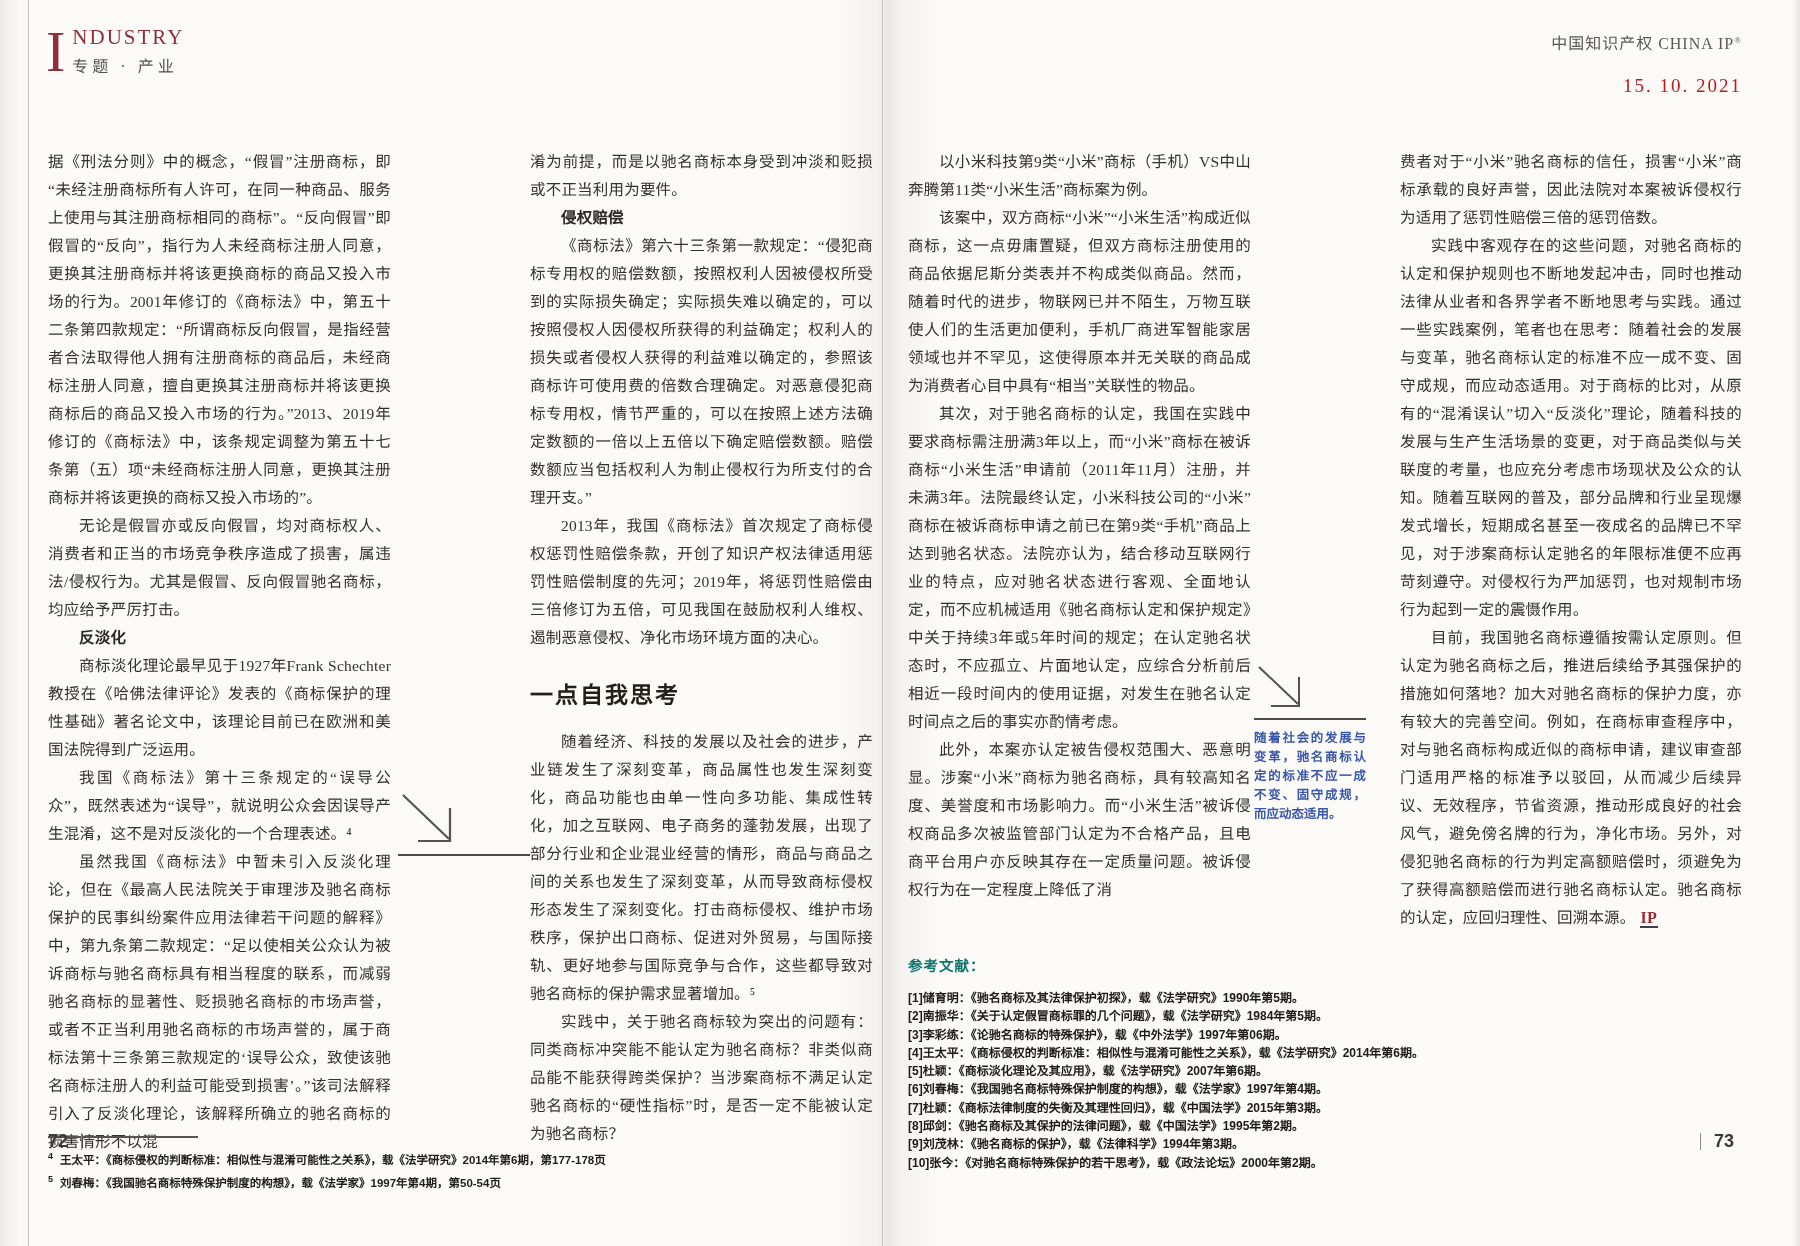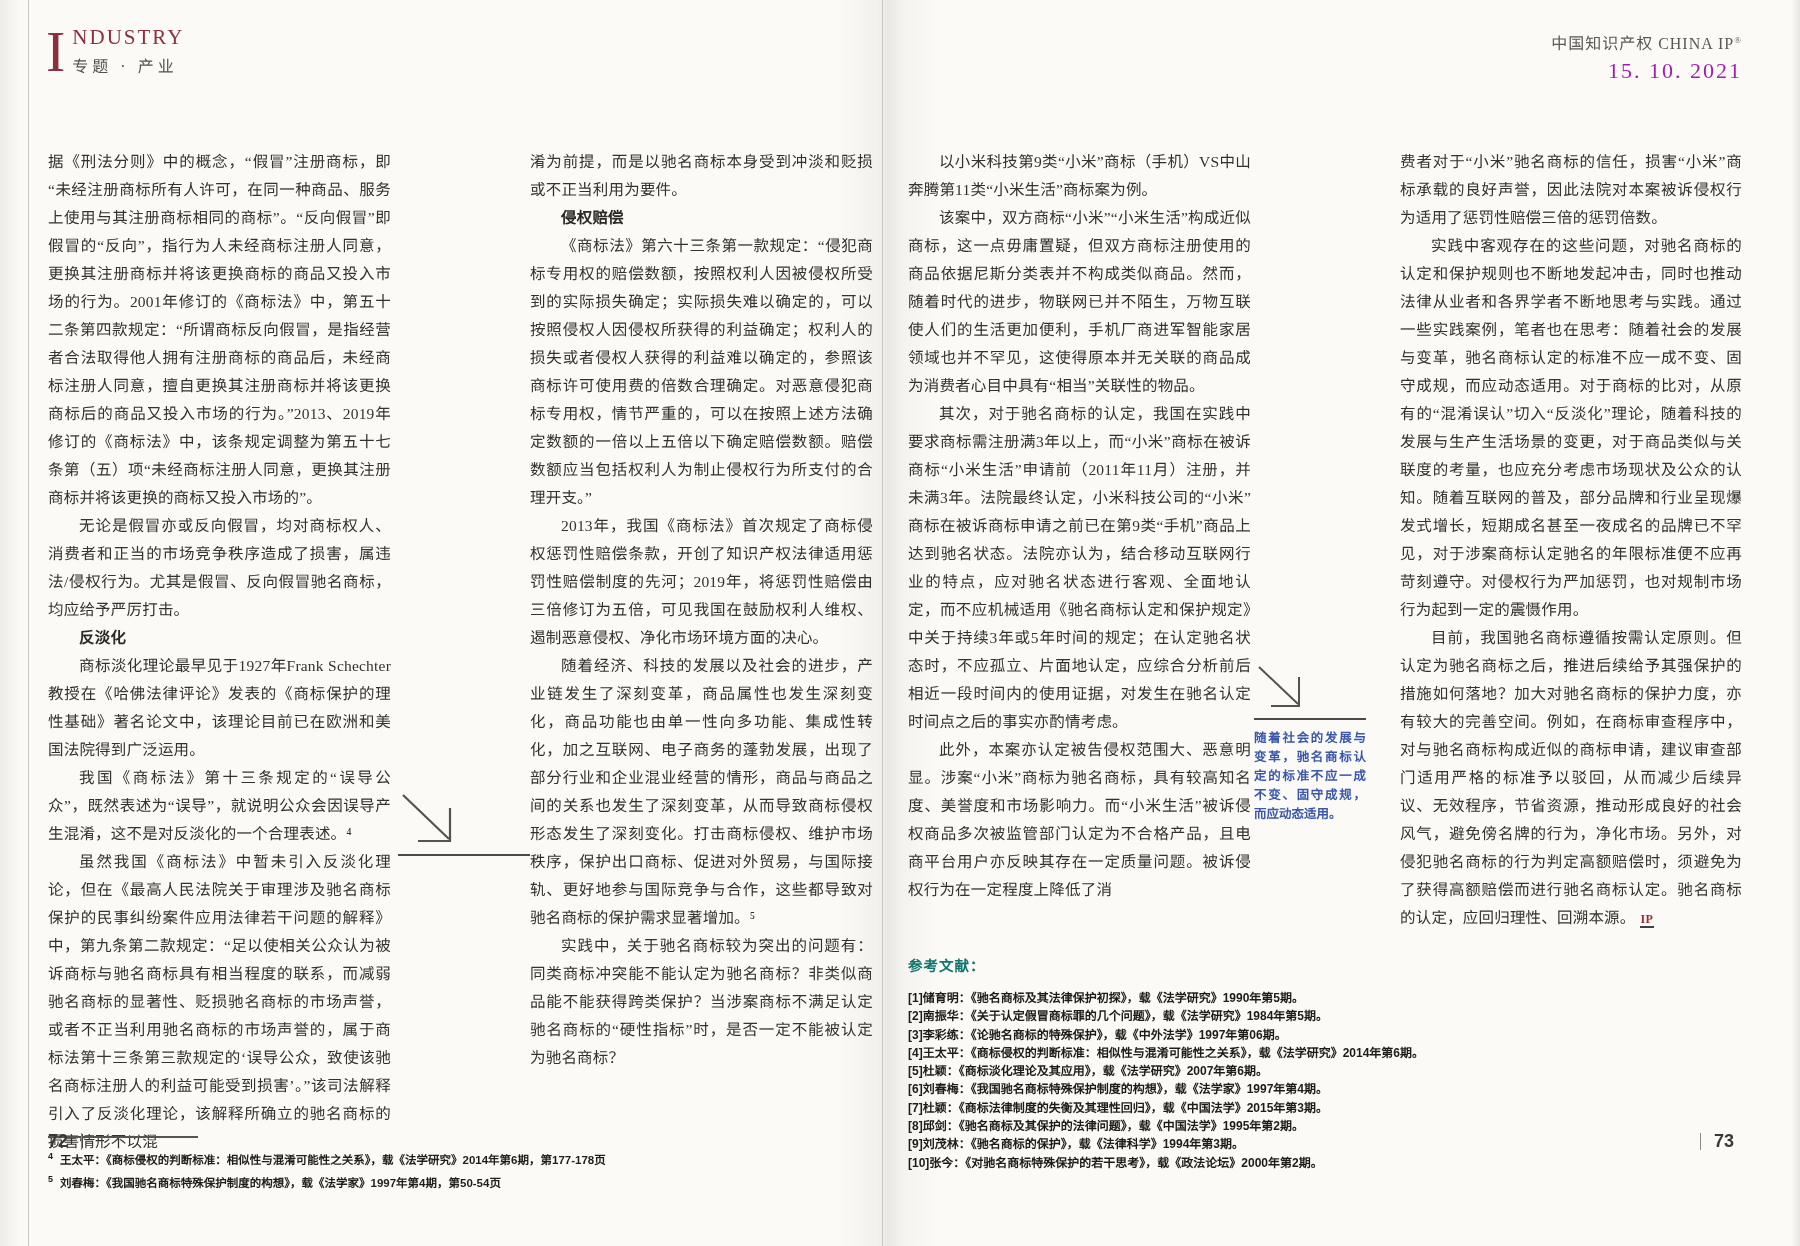--- a/index.html
+++ b/index.html
@@ -21,21 +21,21 @@
 
   
   .hdr-left{position:absolute;left:46px;top:26px;display:flex;align-items:flex-start;}
   .big-i{font-size:58px;line-height:0.88;color:#8e2f3d;font-family:"Liberation Serif","DejaVu Serif",serif;margin-right:7px;}
   .hdr-stack{display:flex;flex-direction:column;justify-content:center;}
   .industry{font-size:21px;letter-spacing:2px;color:#8e2f3d;line-height:1.1;}
   .zhuanti{font-size:16px;letter-spacing:4px;color:#55514e;margin-top:4px;}
   .hdr-right{position:absolute;right:58px;top:30px;text-align:right;}
   .hdr-right .brand{font-size:16px;color:#5b5855;letter-spacing:1px;}
   .hdr-right .reg{font-size:9px;vertical-align:super;color:#5b5855;}
-  .hdr-right .date{font-size:22px;color:#a21caf;margin-top:4px;letter-spacing:2px;}
+  .hdr-right .date{font-size:19px;color:#b91c1c;margin-top:21px;letter-spacing:2px;}
 
   
   .col{position:absolute;top:148px;font-size:15.5px;line-height:28px;text-align:justify;letter-spacing:0.2px;}
   .col1{left:48px;width:343px;}
   .col2{left:530px;width:343px;}
   .col3{left:908px;width:343px;}
   .col4{left:1400px;width:342px;}
   .para{margin:0;}
   .ind{text-indent:2em;}
   .cont{text-indent:0;}
@@ -67,21 +67,21 @@
       line-height:18.3px;color:#1e1b18;white-space:nowrap;text-align:left;}
 
   
   .pageno{position:absolute;top:1131px;font-family:"Liberation Sans","DejaVu Sans",sans-serif;
       font-weight:700;font-size:18px;color:#3b3835;display:flex;align-items:center;gap:13px;}
   .pn-left{left:48px;}
   .pn-right{left:1700px;}
   .pnbar{display:inline-block;width:1px;height:17px;background:#8d8a86;}
 
   .ip-mark{color:#9b2c35;font-weight:700;font-family:"Liberation Serif","DejaVu Serif",serif;
-      font-size:12px;margin-left:4px;border-bottom:2px solid #404040;padding:0 1px;line-height:1;}
+      font-size:16px;margin-left:4px;border-bottom:2px solid #404040;padding:0 1px;line-height:1;}
 </style>
 </head>
 <body>
 
 <div class="spread">
 
   <div class="edge-left"></div>
   <div class="gutter"></div>
   <div class="edge-right"></div>
 
@@ -114,20 +114,21 @@
         <polyline points="50,16 50,49 18,49" fill="none" stroke="#55524f" stroke-width="2.2"></polyline>
       </svg>
     </div>
   </aside>
 
   <section class="col col2">
       <p class="para cont">淆为前提，而是以驰名商标本身受到冲淡和贬损或不正当利用为要件。</p>
       <p class="para sub">侵权赔偿</p>
       <p class="para ind">《商标法》第六十三条第一款规定：“侵犯商标专用权的赔偿数额，按照权利人因被侵权所受到的实际损失确定；实际损失难以确定的，可以按照侵权人因侵权所获得的利益确定；权利人的损失或者侵权人获得的利益难以确定的，参照该商标许可使用费的倍数合理确定。对恶意侵犯商标专用权，情节严重的，可以在按照上述方法确定数额的一倍以上五倍以下确定赔偿数额。赔偿数额应当包括权利人为制止侵权行为所支付的合理开支。”</p>
       <p class="para ind">2013年，我国《商标法》首次规定了商标侵权惩罚性赔偿条款，开创了知识产权法律适用惩罚性赔偿制度的先河；2019年，将惩罚性赔偿由三倍修订为五倍，可见我国在鼓励权利人维权、遏制恶意侵权、净化市场环境方面的决心。</p>
+      <p class="para sec">一点自我思考</p>
       <p class="para ind">随着经济、科技的发展以及社会的进步，产业链发生了深刻变革，商品属性也发生深刻变化，商品功能也由单一性向多功能、集成性转化，加之互联网、电子商务的蓬勃发展，出现了部分行业和企业混业经营的情形，商品与商品之间的关系也发生了深刻变革，从而导致商标侵权形态发生了深刻变化。打击商标侵权、维护市场秩序，保护出口商标、促进对外贸易，与国际接轨、更好地参与国际竞争与合作，这些都导致对驰名商标的保护需求显著增加。⁵</p>
       <p class="para ind">实践中，关于驰名商标较为突出的问题有：同类商标冲突能不能认定为驰名商标？非类似商品能不能获得跨类保护？当涉案商标不满足认定驰名商标的“硬性指标”时，是否一定不能被认定为驰名商标？</p>
     </section>
 
   <div class="fnblock">
     <div class="fnrule"></div>
     <div>
         <p class="para fn"><sup class="fnm">4</sup>王太平：《商标侵权的判断标准：相似性与混淆可能性之关系》，载《法学研究》2014年第6期，第177-178页</p>
         <p class="para fn"><sup class="fnm">5</sup>刘春梅：《我国驰名商标特殊保护制度的构想》，载《法学家》1997年第4期，第50-54页</p>
       </div>

